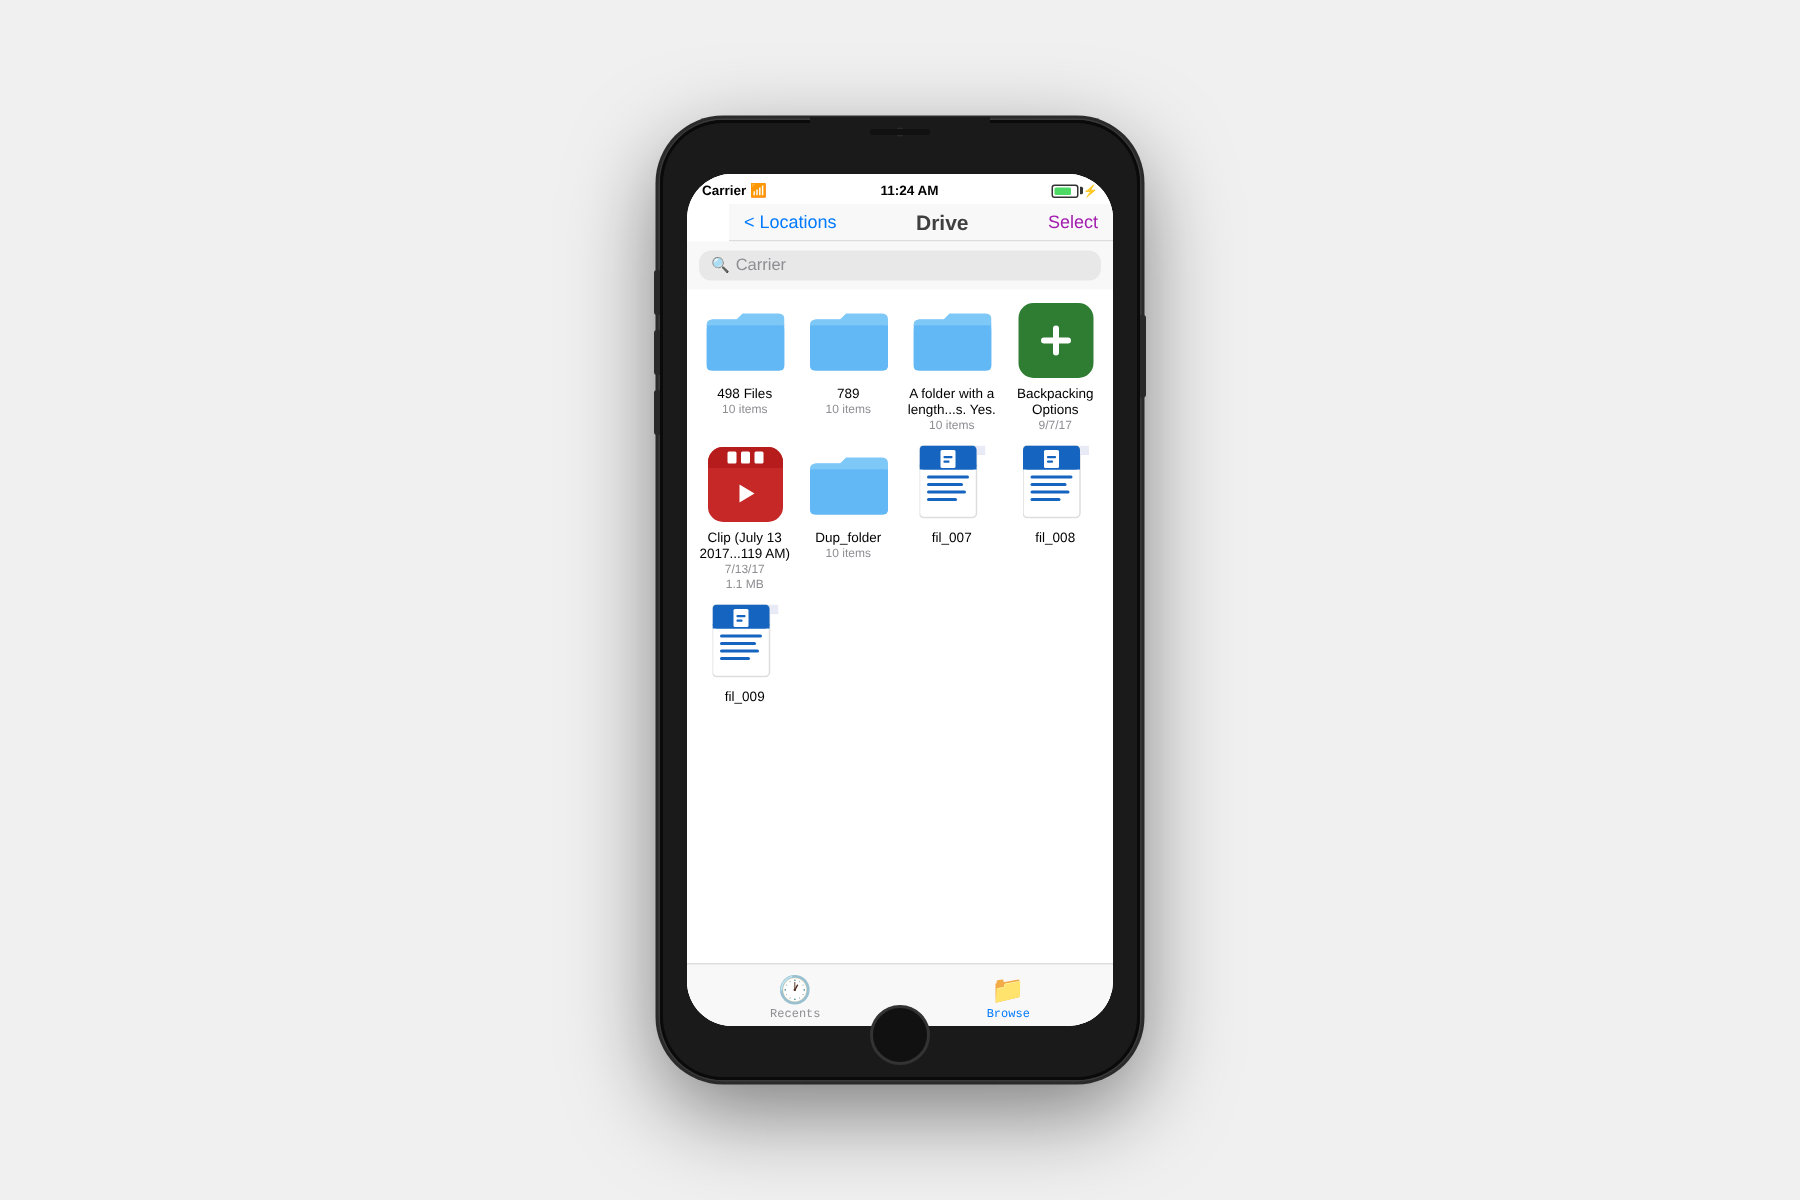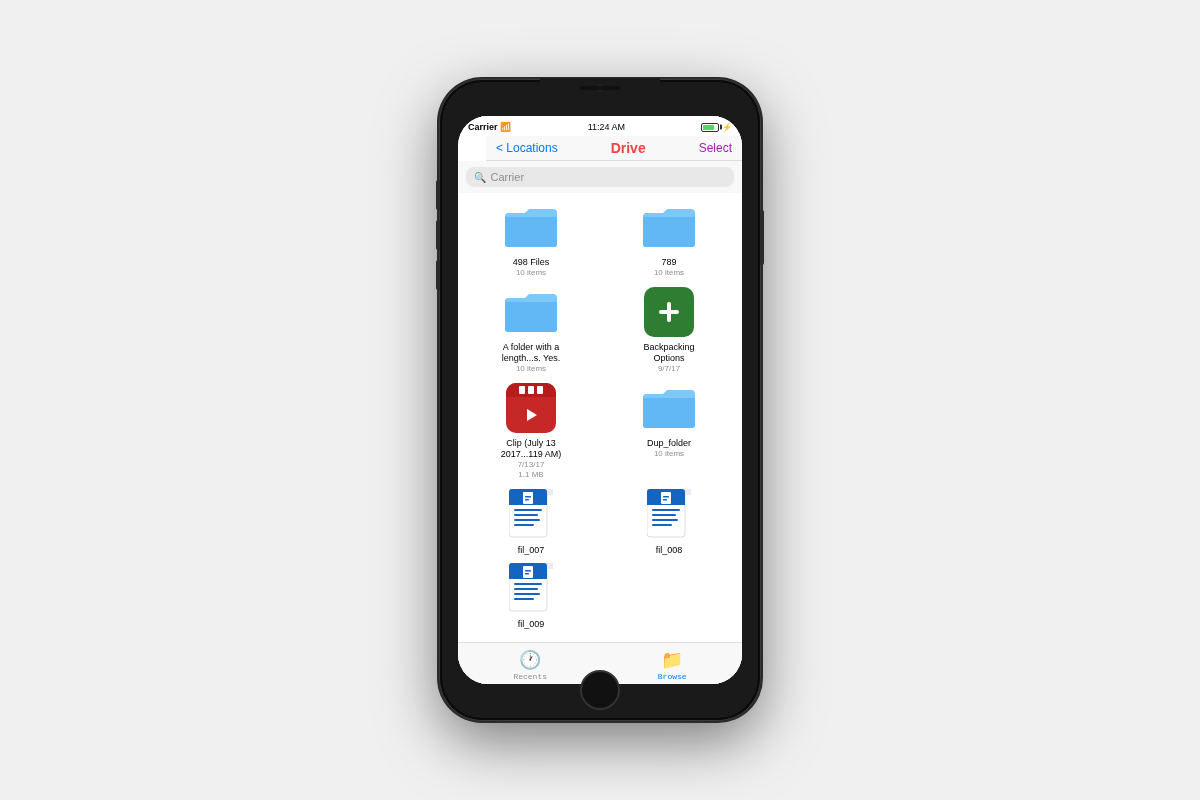--- a/index.html
+++ b/index.html
@@ -128,21 +128,21 @@
       display: flex;
       justify-content: space-between;
       align-items: center;
       padding: 4px 10px 2px;
       background: #fff;
       font-size: 9px;
       font-weight: 600;
       height: 20px;
     }
     .status-left { display: flex; align-items: flex-start; gap: 3px; }
-    .status-center { font-size: 9px; font-weight: 400; }
+    .status-center { font-size: 9px; font-weight: 700; }
     .status-right { display: flex; align-items: center; gap: 3px; }
 
     .wifi-icon { font-size: 9px; }
     .battery-icon {
       width: 18px;
       height: 9px;
       border: 1.5px solid #333;
       border-radius: 2px;
       position: relative;
       display: inline-flex;
@@ -180,21 +180,21 @@
     .nav-back {
       color: #007aff;
       font-size: 12px;
       display: flex;
       align-items: center;
       gap: 2px;
     }
     .nav-title {
       font-size: 14px;
       font-weight: 600;
-      color: #ef4444;
+      color: #404040;
     }
     .nav-select {
       color: #a21caf;
       font-size: 12px;
     }
 
     
     .search-container {
       padding: 6px 8px;
       background: #f8f8f8;
@@ -213,21 +213,21 @@
     
     .content {
       flex: 1;
       overflow-y: hidden;
       background: #fff;
       padding: 8px;
     }
 
     .file-grid {
       display: grid;
-      grid-template-columns: repeat(2, 1fr);
+      grid-template-columns: repeat(4, 1fr);
       gap: 8px;
     }
 
     .file-item {
       display: flex;
       flex-direction: column;
       align-items: center;
       text-align: center;
     }
 

